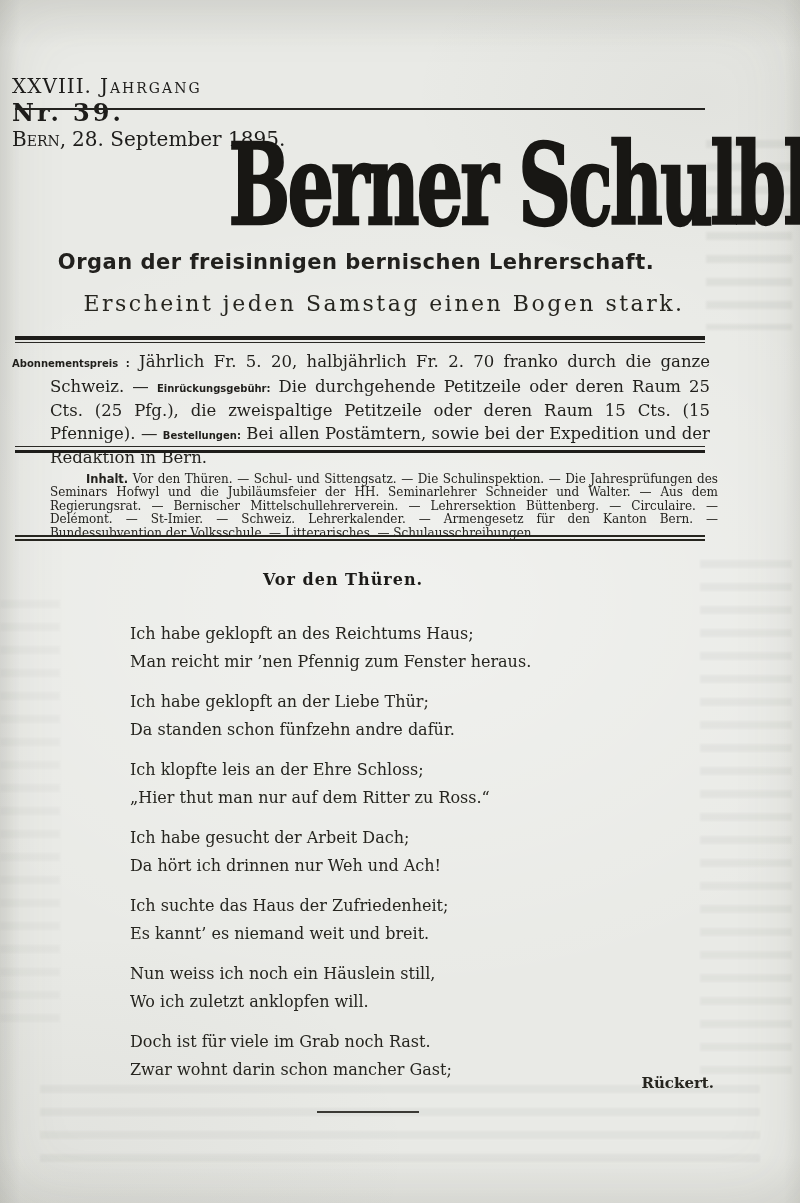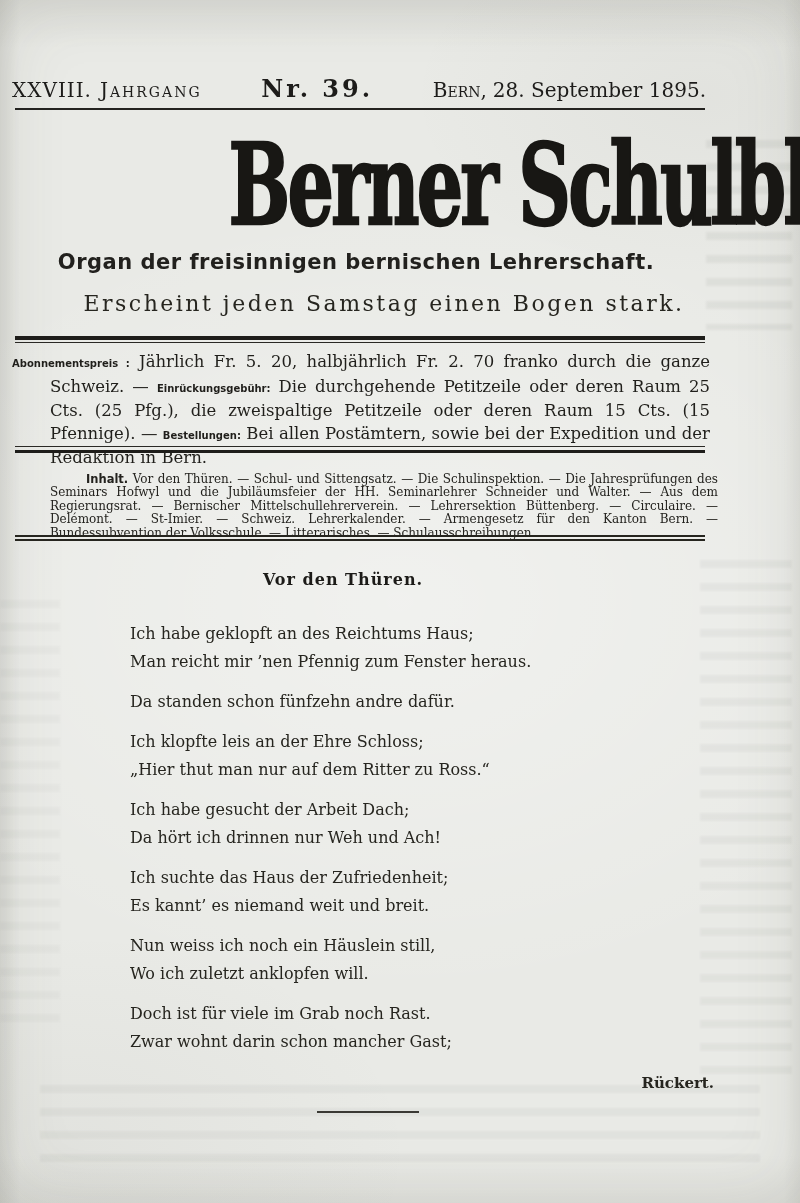--- a/index.html
+++ b/index.html
@@ -35,21 +35,21 @@
   }
   .ghost.g1 { left: 706px; top: 140px; width: 86px; height: 190px; }
   .ghost.g2 { left: 700px; top: 560px; width: 92px; height: 520px; opacity: .8; }
   .ghost.g3 { left: 40px;  top: 1085px; width: 720px; height: 80px; opacity: .75; }
   .ghost.g4 { left: 0px;   top: 600px; width: 60px; height: 430px; opacity: .5; }
 
   
   .header-row {
     position: absolute;
     top: 74px; left: 12px; width: 694px;
-    display: flex; justify-content: space-between; align-items: baseline;
+    display: flex; justify-content: space-between; align-items: baseline; flex-direction: column;
   }
   .vol { font-size: 20px; letter-spacing: 1px; }
   .sc  { font-variant: small-caps; }
   .vol .word { margin-left: 8px; letter-spacing: 2px; }
   .issue { font-size: 24px; font-weight: bold; letter-spacing: 3px; }
   .dateline { font-size: 20px; }
   .dateline .rest { margin-left: 6px; }
 
   .rule { position: absolute; background: #242320; }
   .header-rule { top: 108px; left: 15px; width: 690px; height: 2px; }
@@ -215,20 +215,21 @@
   </div>
 
   <h3 class="poem-title">Vor den Thüren.</h3>
 
   <div class="poem">
     <div class="stanza">
       <div class="line">Ich habe geklopft an des Reichtums Haus;</div>
       <div class="line">Man reicht mir ’nen Pfennig zum Fenster heraus.</div>
     </div>
     <div class="stanza">
+      <div class="line">Ich habe geklopft an der Liebe Thür;</div>
       <div class="line">Da standen schon fünfzehn andre dafür.</div>
     </div>
     <div class="stanza">
       <div class="line">Ich klopfte leis an der Ehre Schloss;</div>
       <div class="line">„Hier thut man nur auf dem Ritter zu Ross.“</div>
     </div>
     <div class="stanza">
       <div class="line">Ich habe gesucht der Arbeit Dach;</div>
       <div class="line">Da hört ich drinnen nur Weh und Ach!</div>
     </div>

